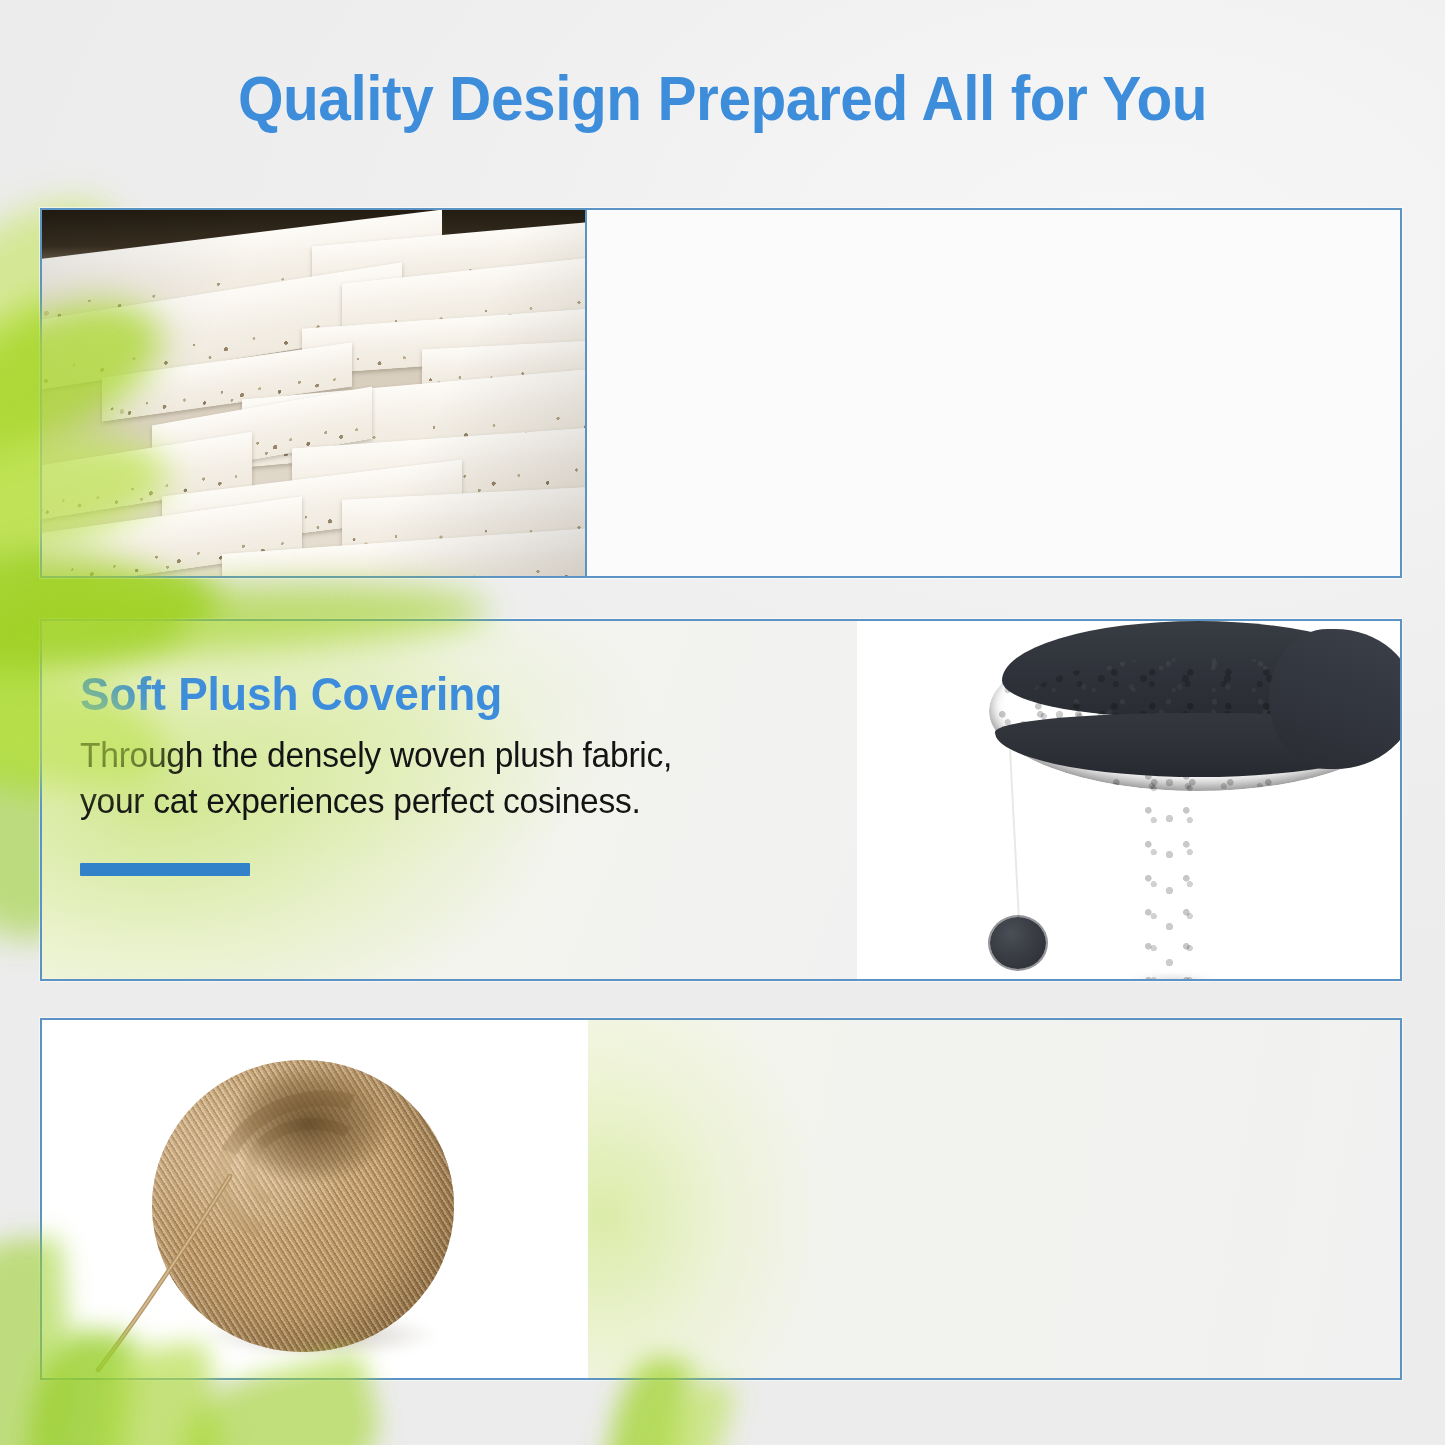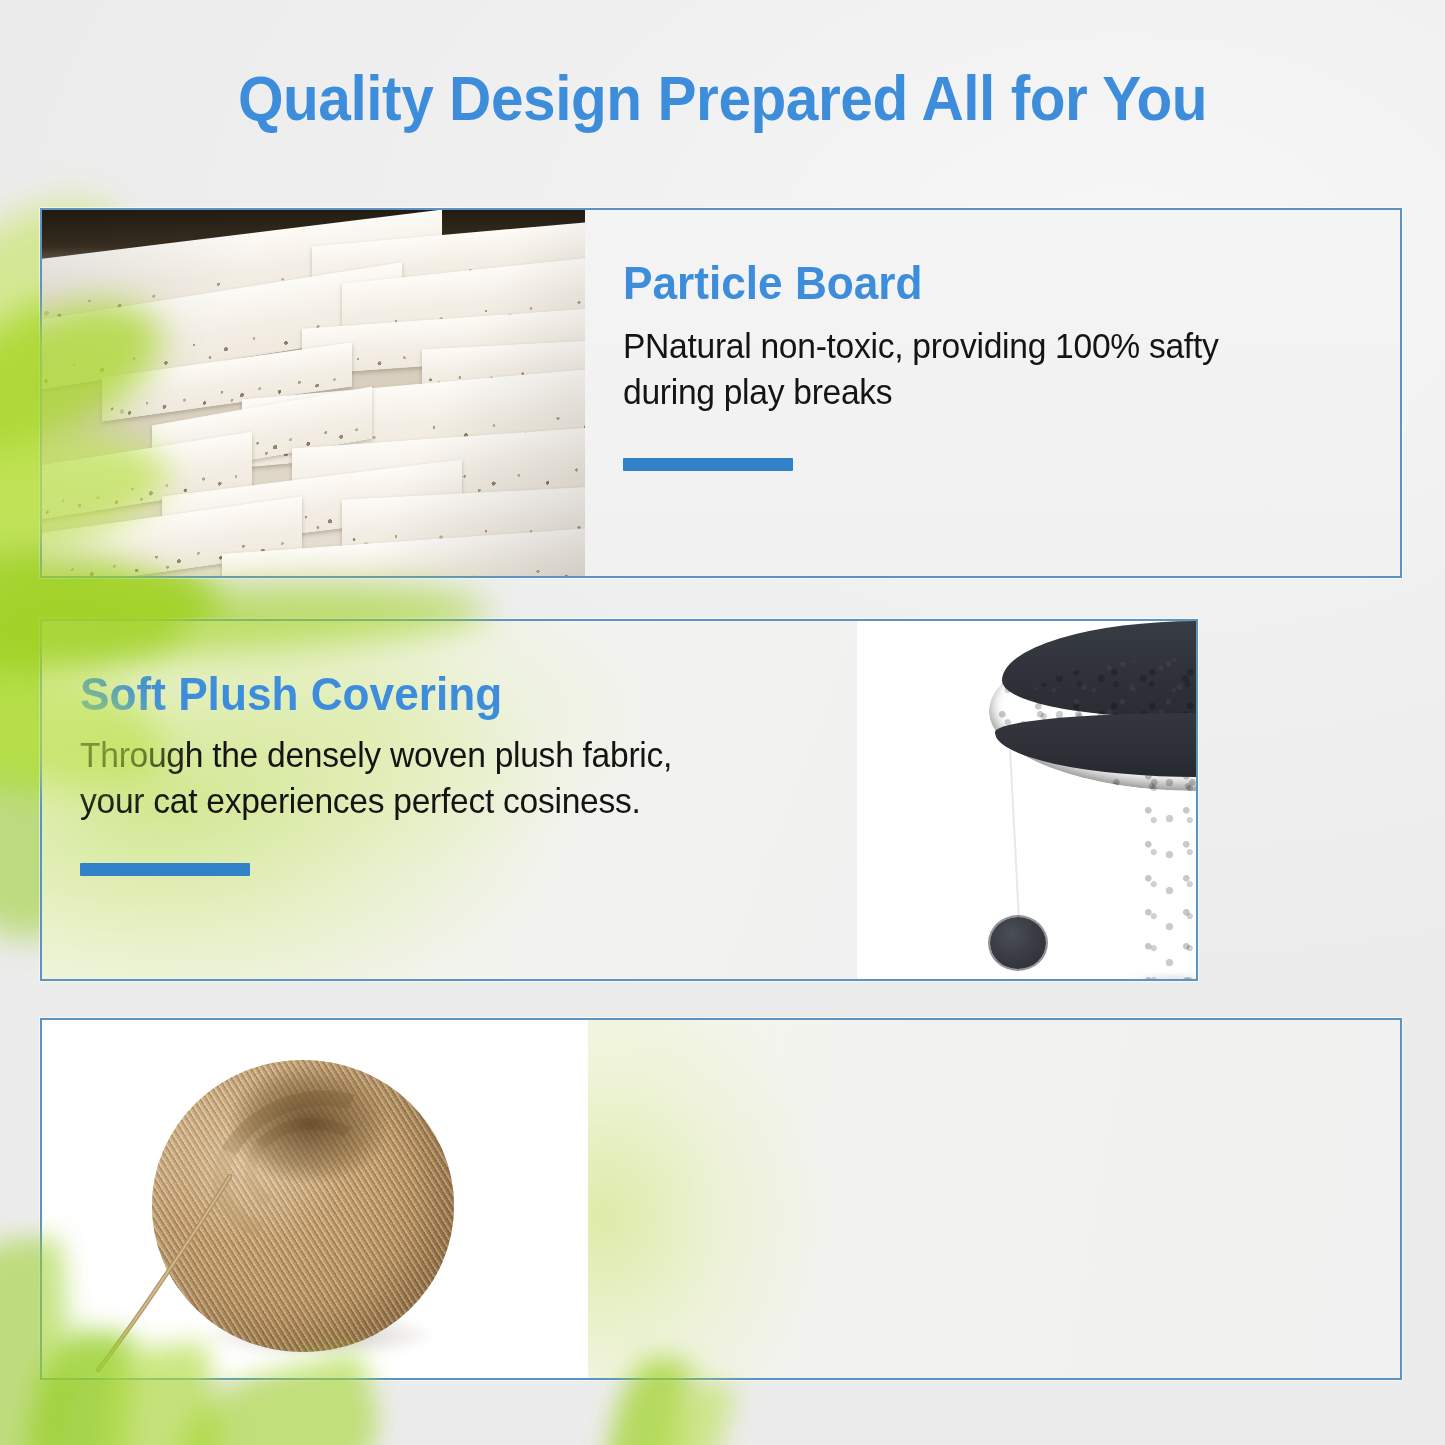--- a/index.html
+++ b/index.html
@@ -251,31 +251,23 @@
         <div class="pb-board" style="left:180px;top:330px;width:400px;height:54px;transform:skewY(-4deg);">
           <div class="pb-edge" style="height:20px;"></div>
         </div>
 
         <div style="position:absolute;inset:0;background:linear-gradient(115deg,rgba(0,0,0,.10) 0%,transparent 32%,transparent 68%,rgba(0,0,0,.12) 100%);"></div>
       </div>
     </div>
 
     <div class="divider" style="left:543px;"></div>
 
-    <div class="cell-txt" style="flex:1;height:100%;">
-      <div class="cell-wash" style="background:linear-gradient(180deg,#f4f4f4 0%,#f1f1f1 100%);"></div>
-      <div class="txt-inner" style="padding-top:48px;">
-        <div class="p-head">Particle Board</div>
-        <div class="p-body" style="margin-top:16px;max-width:720px;">PNatural non-toxic, providing 100% safty during play breaks</div>
-        <div class="accent-bar" style="margin-top:44px;"></div>
-      </div>
-    </div>
-  </div>
-
-  <div class="panel" style="left:40px;top:619px;width:1158px;height:362px;z-index:5;">
+  </div>
+
+  <div class="panel" style="left:40px;top:619px;width:1362px;height:362px;z-index:5;">
 
     <div class="cell-txt" style="width:815px;height:100%;">
       <div class="cell-wash" style="background:
            radial-gradient(ellipse 70% 90% at 14% 52%, rgba(178,218,64,.52) 0%, rgba(205,230,120,.30) 42%, rgba(244,248,232,.10) 72%, transparent 88%),
            radial-gradient(ellipse 50% 60% at 40% 28%, rgba(200,228,110,.28) 0%, transparent 70%),
            linear-gradient(110deg,#f6f8ec 0%,#f3f4ee 48%,#f1f1f1 100%);"></div>
       <div class="txt-inner" style="padding-top:48px;">
         <div class="p-head">Soft Plush Covering</div>
         <div class="p-body" style="margin-top:14px;max-width:690px;">Through the densely woven plush fabric, your cat experiences perfect cosiness.</div>
         <div class="accent-bar" style="margin-top:40px;"></div>

